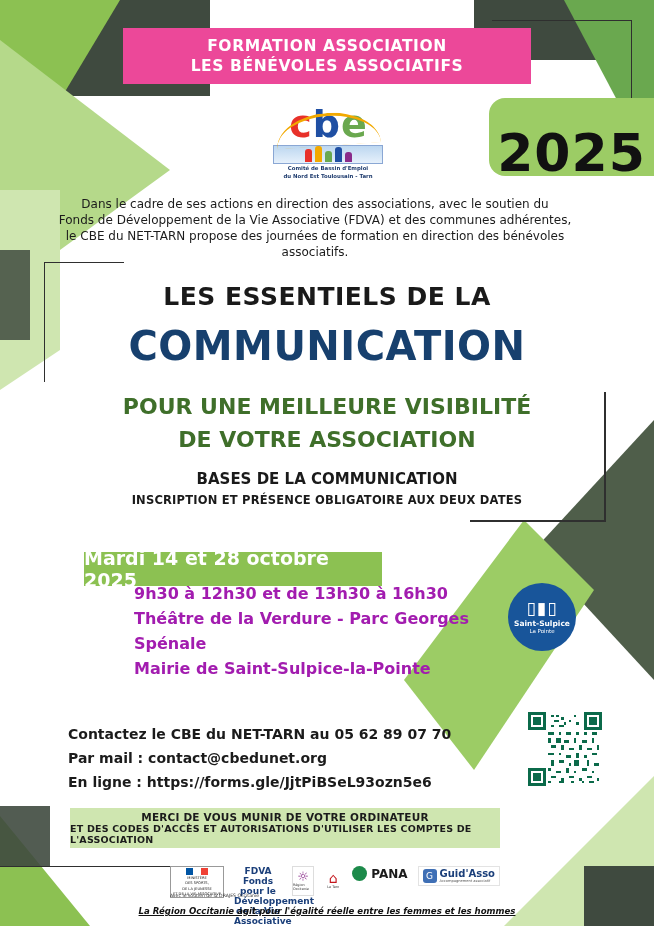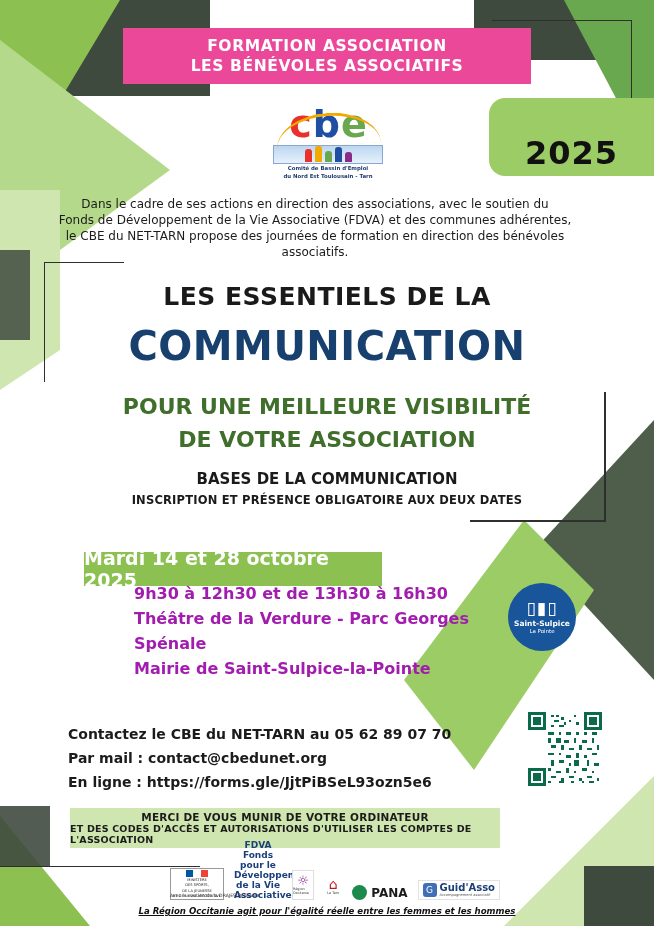--- a/index.html
+++ b/index.html
@@ -92,21 +92,21 @@
   }
   .header-band div{
     color:#ffffff;font-weight:bold;font-size:15.5px;letter-spacing:.6px;line-height:20px;
   }
 
   .year-badge{
     position:absolute;right:0;top:98px;width:165px;height:78px;
     background:#9ccc65;border-radius:16px 0 0 16px;
     display:flex;align-items:center;justify-content:center;
   }
-  .year-badge span{font-size:32px;font-weight:bold;color:#111;letter-spacing:1px;margin-top:32px;}
+  .year-badge span{font-size:52px;font-weight:bold;color:#111;letter-spacing:1px;margin-top:32px;}
 
   
   .cbe-logo{
     position:absolute;left:268px;top:105px;width:120px;height:75px;
     display:flex;flex-direction:column;align-items:center;
   }
   .cbe-letters{display:flex;align-items:flex-end;gap:1px;line-height:1;}
   .cbe-letters span{font-family:"DejaVu Sans",sans-serif;font-weight:bold;font-size:38px;}
   .cbe-c{color:#e8312a;}
   .cbe-b{color:#1f4fa3;}
@@ -182,21 +182,21 @@
   .footer-band{
     position:absolute;left:70px;top:808px;width:430px;height:40px;background:#cfe6b0;
     display:flex;flex-direction:column;align-items:center;justify-content:center;
   }
   .footer-band .l1{font-size:10.5px;font-weight:bold;color:#1b1b1b;letter-spacing:.2px;}
   .footer-band .l2{font-size:9.5px;font-weight:bold;color:#1b1b1b;letter-spacing:.2px;}
 
   
   .logos{
     position:absolute;left:170px;top:866px;width:330px;height:34px;
-    display:flex;align-items:flex-end;gap:10px;
+    display:flex;align-items:flex-start;gap:10px;
   }
   .logo-box{display:flex;flex-direction:column;align-items:center;justify-content:center;}
   .logo-rf{width:52px;height:30px;border:1px solid #999;display:flex;flex-direction:column;align-items:center;justify-content:center;background:#fff;}
   .logo-rf .flag{width:22px;height:7px;background:linear-gradient(to right,#0055a4 33%,#fff 33% 66%,#ef4135 66%);}
   .logo-rf .txt{font-size:3.6px;text-align:center;line-height:4.4px;color:#222;margin-top:1px;}
   .logo-fdva{font-size:9px;font-weight:bold;color:#1b3f7a;text-align:center;line-height:10px;}
   .logo-occ{width:34px;height:28px;background:#fff;border:1px solid #ddd;display:flex;flex-direction:column;align-items:center;justify-content:center;}
   .logo-occ .mark{font-size:13px;color:#8a2b8a;font-weight:bold;line-height:12px;}
   .logo-occ .cap{font-size:3.4px;color:#333;}
   .logo-dep{width:30px;height:28px;background:#fff;display:flex;flex-direction:column;align-items:center;justify-content:center;}

